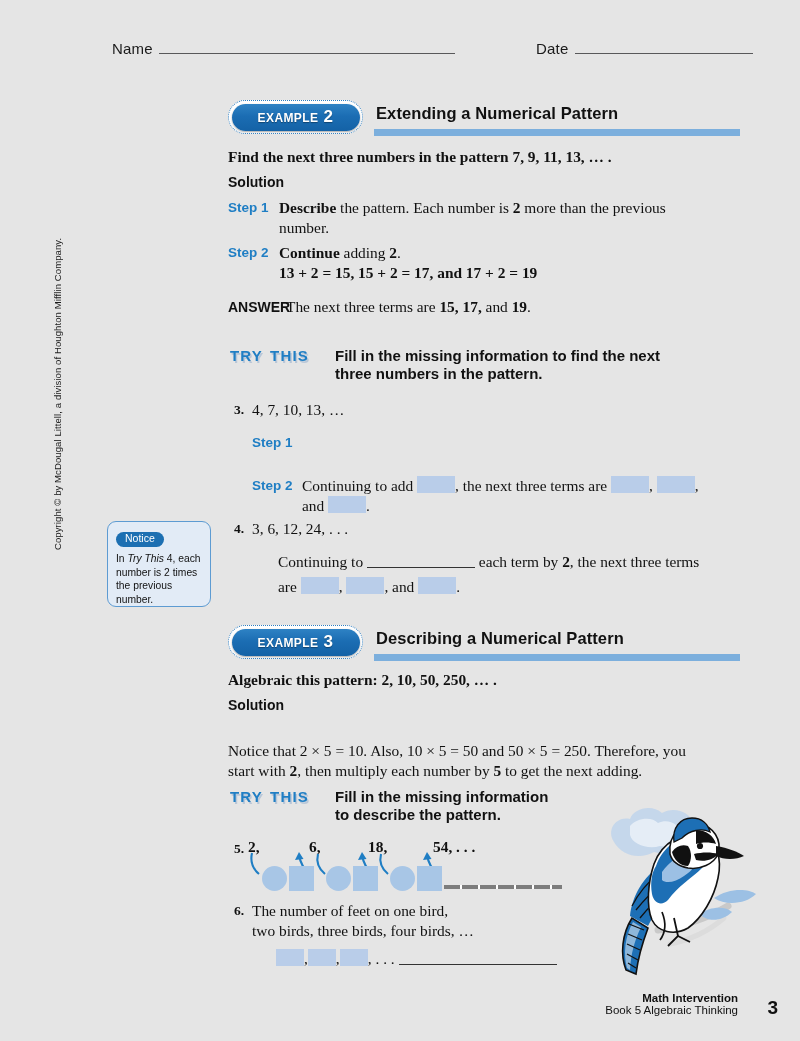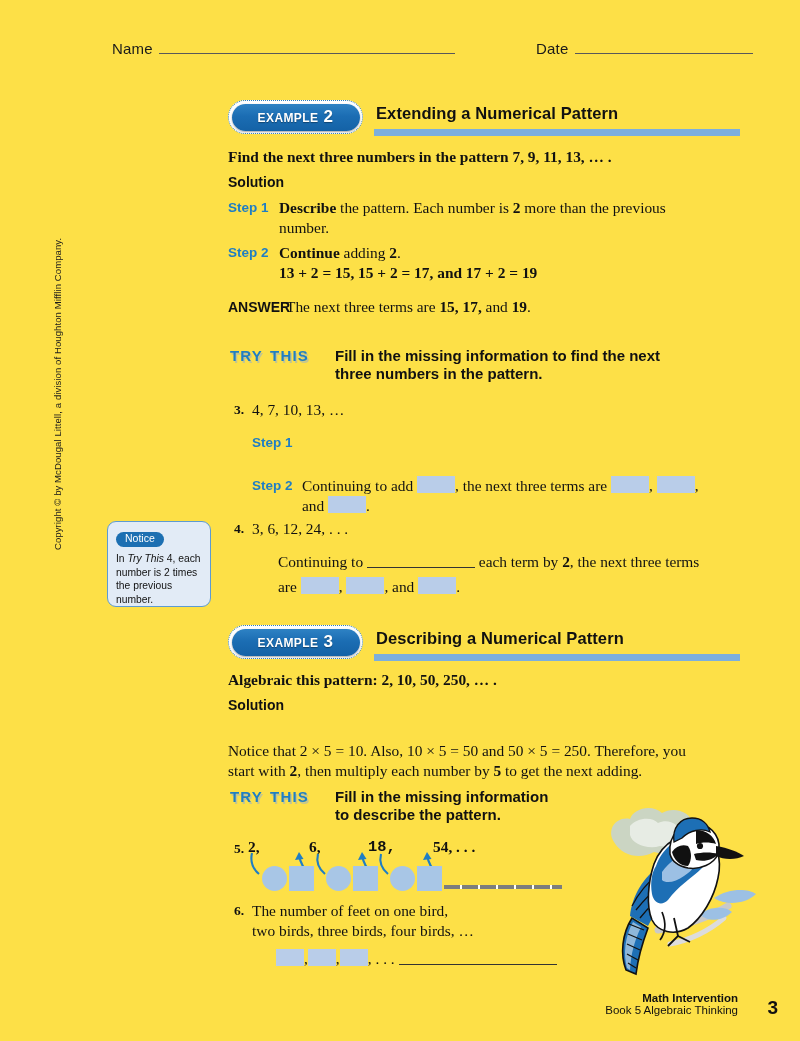--- a/index.html
+++ b/index.html
@@ -4,21 +4,21 @@
 <style>
   html, body {
     margin: 0;
     padding: 0;
     background: #ffffff;
   }
   .page {
     position: relative;
     width: 800px;
     height: 1041px;
-    background: #fde047;
+    background: #e5e5e5;
     font-family: "Liberation Serif", serif;
     overflow: hidden;
   }
 
   
   .hdr {
     position: absolute;
     left: 112px;
     top: 40px;
     width: 620px;
@@ -382,21 +382,21 @@
   </div>
   <div class="try-instr" style="position:absolute; left:335px; top:788px; width:260px;">
     <span>Fill in the missing information</span><br>
     <span>to describe the pattern.</span>
   </div>
 
   <div class="num-lbl" style="position:absolute; left:234px; top:841px;">5.</div>
   <div class="pat-nums">
     <span class="pat-num" style="left:0px;">2,</span>
     <span class="pat-num" style="left:61px;">6,</span>
-    <span class="pat-num" style="left:120px;font-family:Liberation Mono, monospace;">18,</span>
+    <span class="pat-num" style="left:120px;">18,</span>
     <span class="pat-num" style="left:185px;">54, . . .</span>
   </div>
 
   <svg style="position:absolute; left:245px; top:852px;" width="200" height="32">
     <path d="M7,1 C5,10 8,17 14,22" stroke="#1f7ec4" stroke-width="2.1" fill="none"></path>
     <path d="M64,22 C58,16 55,9 54,3" stroke="#1f7ec4" stroke-width="2.1" fill="none"></path>
     <polygon points="54,0 50,8 58.5,7" fill="#1f7ec4"></polygon>
     <path d="M73,2 C71,10 74,17 80,22" stroke="#1f7ec4" stroke-width="2.1" fill="none"></path>
     <path d="M127,22 C121,16 118,9 117,3" stroke="#1f7ec4" stroke-width="2.1" fill="none"></path>
     <polygon points="117,0 113,8 121.5,7" fill="#1f7ec4"></polygon>

